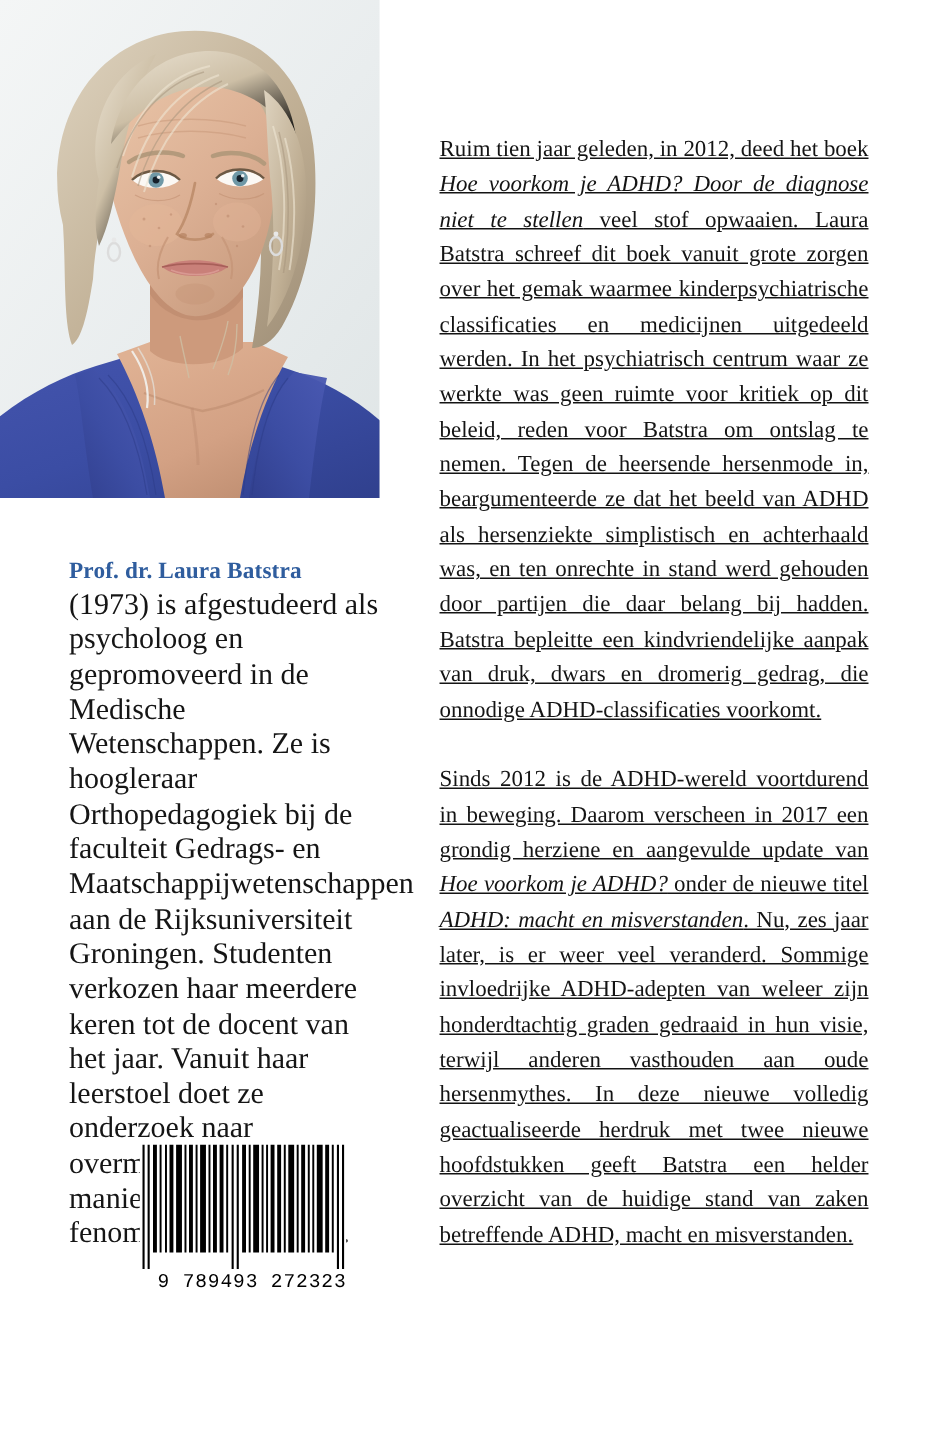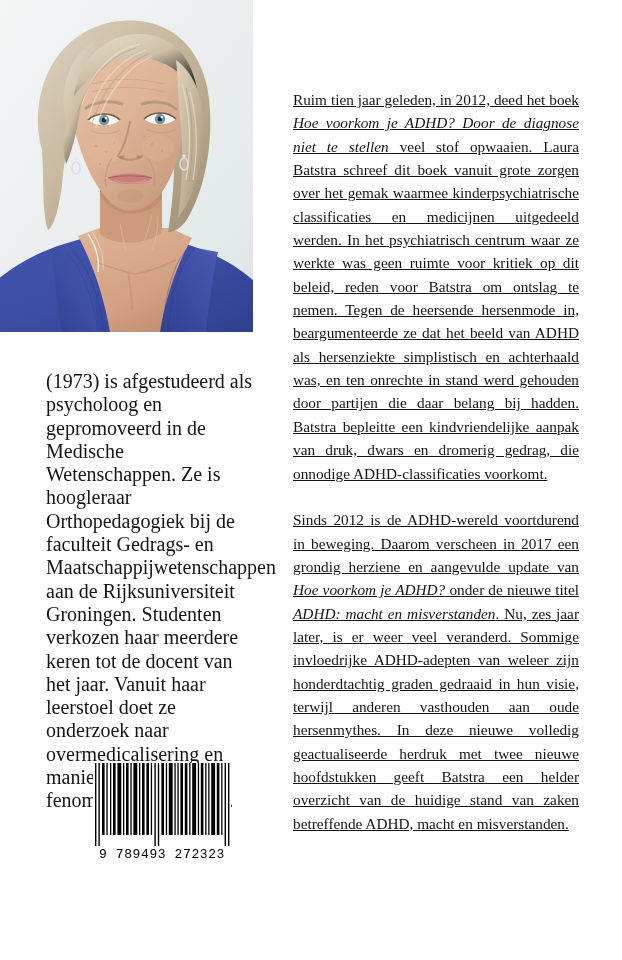--- a/index.html
+++ b/index.html
@@ -68,21 +68,21 @@
   .barcode-bars {
     display: block;
     width: 138px;
     height: 83px;
   }
   .barcode-number {
     font-family: "Liberation Mono", "DejaVu Sans Mono", monospace;
     font-size: 13px;
     letter-spacing: 0.6px;
     color: #000;
-    text-align: center;
+    text-align: right;
     margin-top: 1px;
     white-space: pre;
   }
 
   
   .right-col {
     position: absolute;
     left: 293px;
     top: 88px;
     width: 286px;
@@ -259,20 +259,21 @@
       </g>
 
       <g>
         <ellipse cx="184" cy="164" rx="4" ry="6" fill="none" stroke="#dcdcdc" stroke-width="1.6"></ellipse>
         <circle cx="184" cy="156" r="1.6" fill="#e8e8e8"></circle>
       </g>
     </svg>
   </div>
 
   <div class="left-col">
+    <div class="author-name">Prof. dr. Laura Batstra</div>
     <p class="author-bio">(1973) is afgestudeerd als psycholoog en gepromoveerd in de Medische Wetenschappen. Ze is hoogleraar Orthopedagogiek bij de faculteit Gedrags- en Maatschappijwetenschappen aan de Rijksuniversiteit Groningen. Studenten verkozen haar meerdere keren tot de docent van het jaar. Vanuit haar leerstoel doet ze onderzoek naar overmedicalisering en manieren om dit fenomeen te bestrijden.</p>
   </div>
 
   <div class="barcode-block">
     <svg class="barcode-bars" viewBox="0 0 138 83" preserveAspectRatio="none">
       <rect x="0" y="0" width="138" height="83" fill="#ffffff"></rect>
       <g fill="#000000">
         <rect x="2" y="0" width="1.4" height="83"></rect>
         <rect x="5.4" y="0" width="1.4" height="83"></rect>
         <rect x="9" y="0" width="2.6" height="72"></rect>

